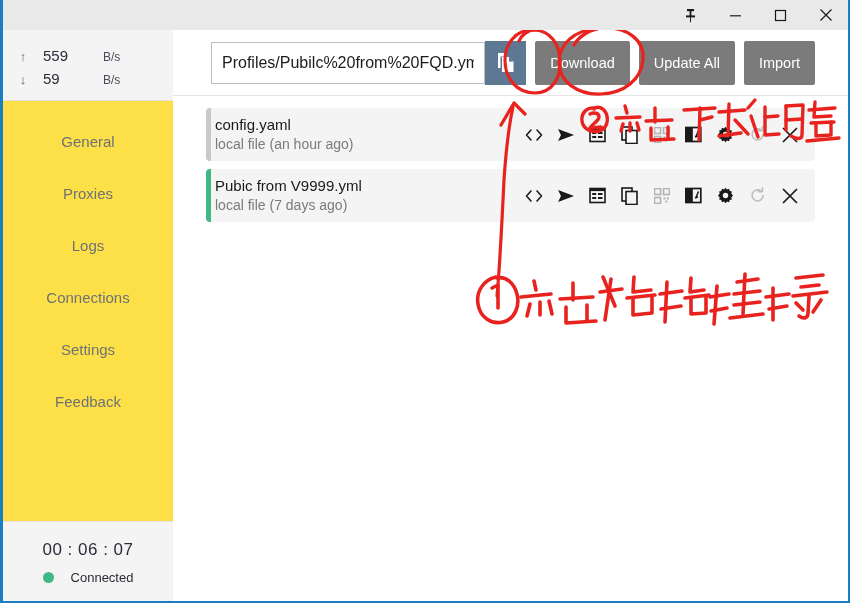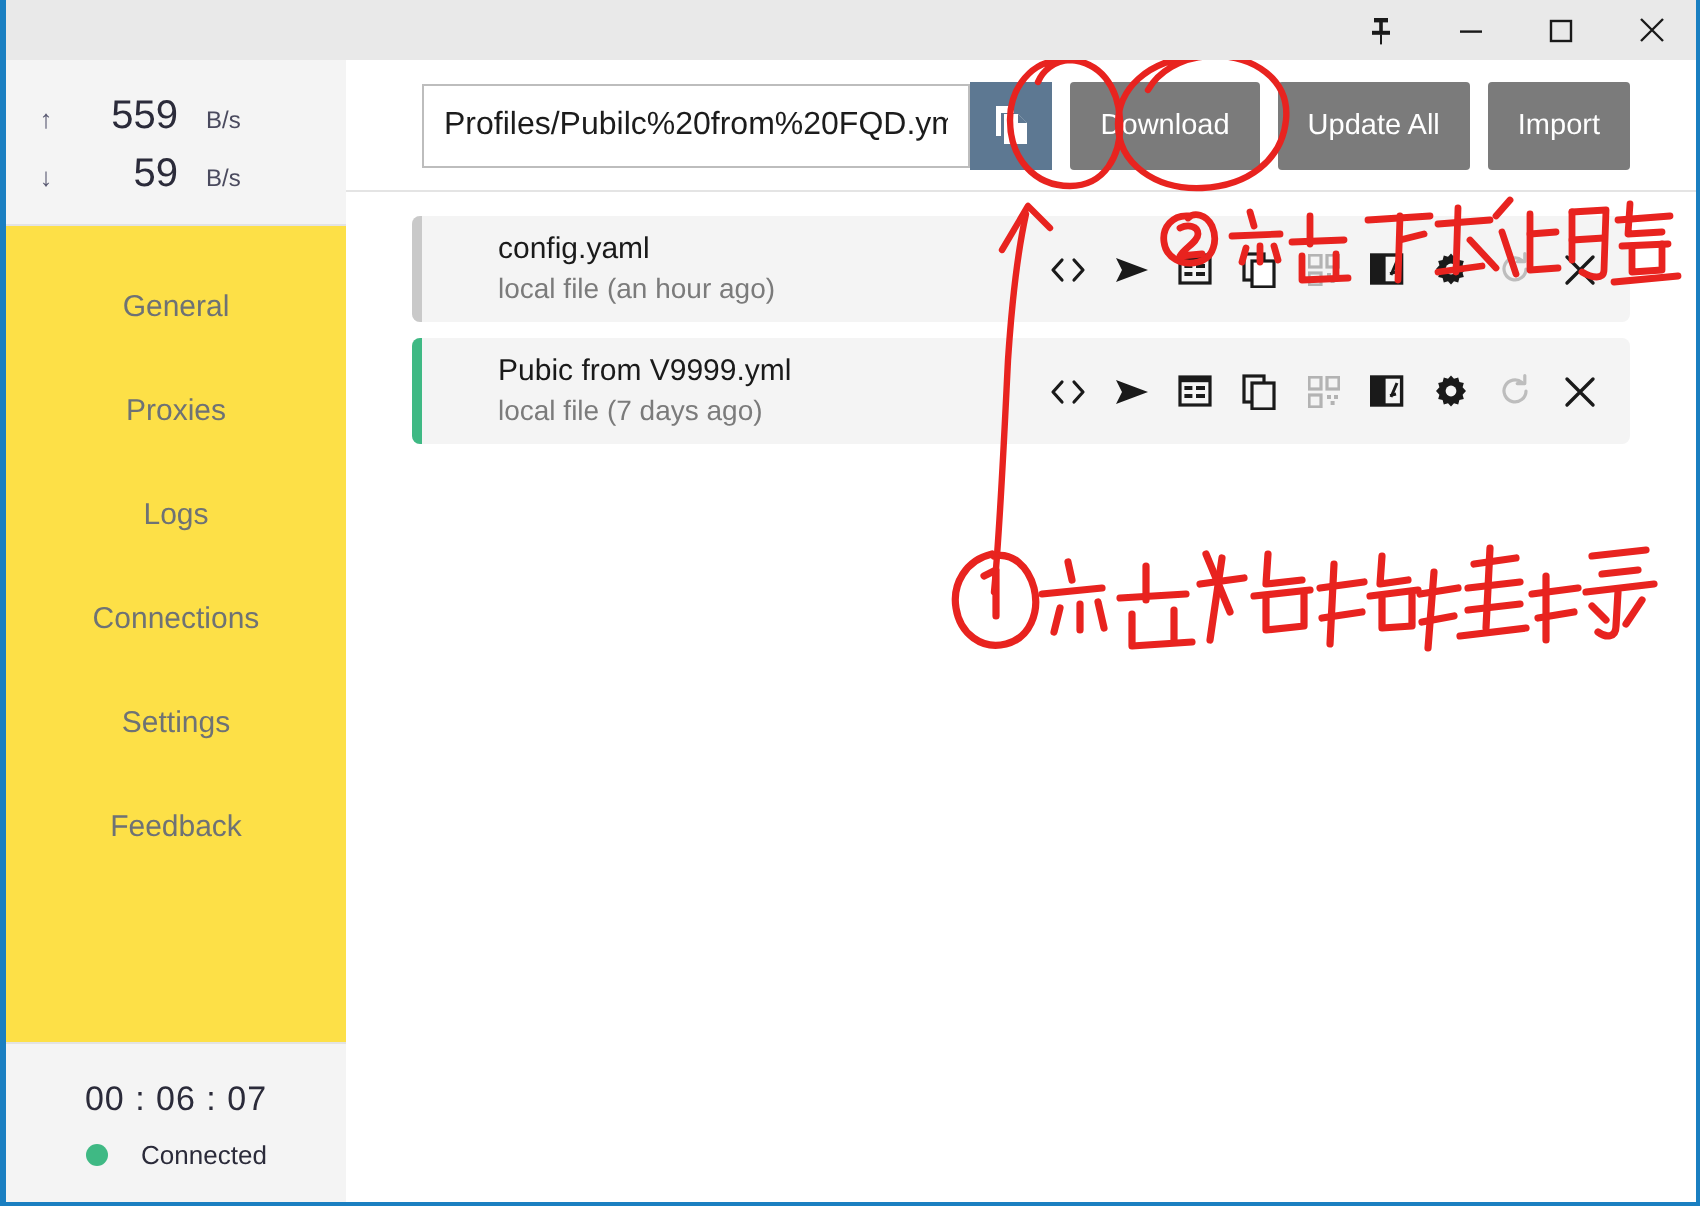--- a/index.html
+++ b/index.html
@@ -58,22 +58,22 @@
     align-items: baseline;
     padding: 3px 0;
     font-size: 14px;
     color: #3b3b4e;
   }
   .speed-arrow {
     width: 40px; text-align: center;
     font-size: 13px; color: #5a5a72;
   }
   .speed-val {
-    width: 46px; text-align: right;
-    font-size: 20px; color: #2b2b3a;
+    width: 46px; text-align: left;
+    font-size: 15px; color: #2b2b3a;
   }
   .speed-unit {
     padding-left: 14px;
     font-size: 12px; color: #4a4a5e;
   }
 
   .nav {
     flex: 1;
     padding-top: 14px;
     background: #fde047;
@@ -193,21 +193,20 @@
   .row-bar {
     width: 5px;
     flex: 0 0 5px;
   }
   .row-info {
     flex: 1;
     display: flex;
     flex-direction: column;
     justify-content: center;
     padding-left: 4px;
-    margin-left: 34px;
   }
   .row-title {
     font-size: 15px;
     color: #1a1a1a;
     line-height: 1.25;
   }
   .row-sub {
     font-size: 14px;
     color: #7b7b7b;
     line-height: 1.3;

